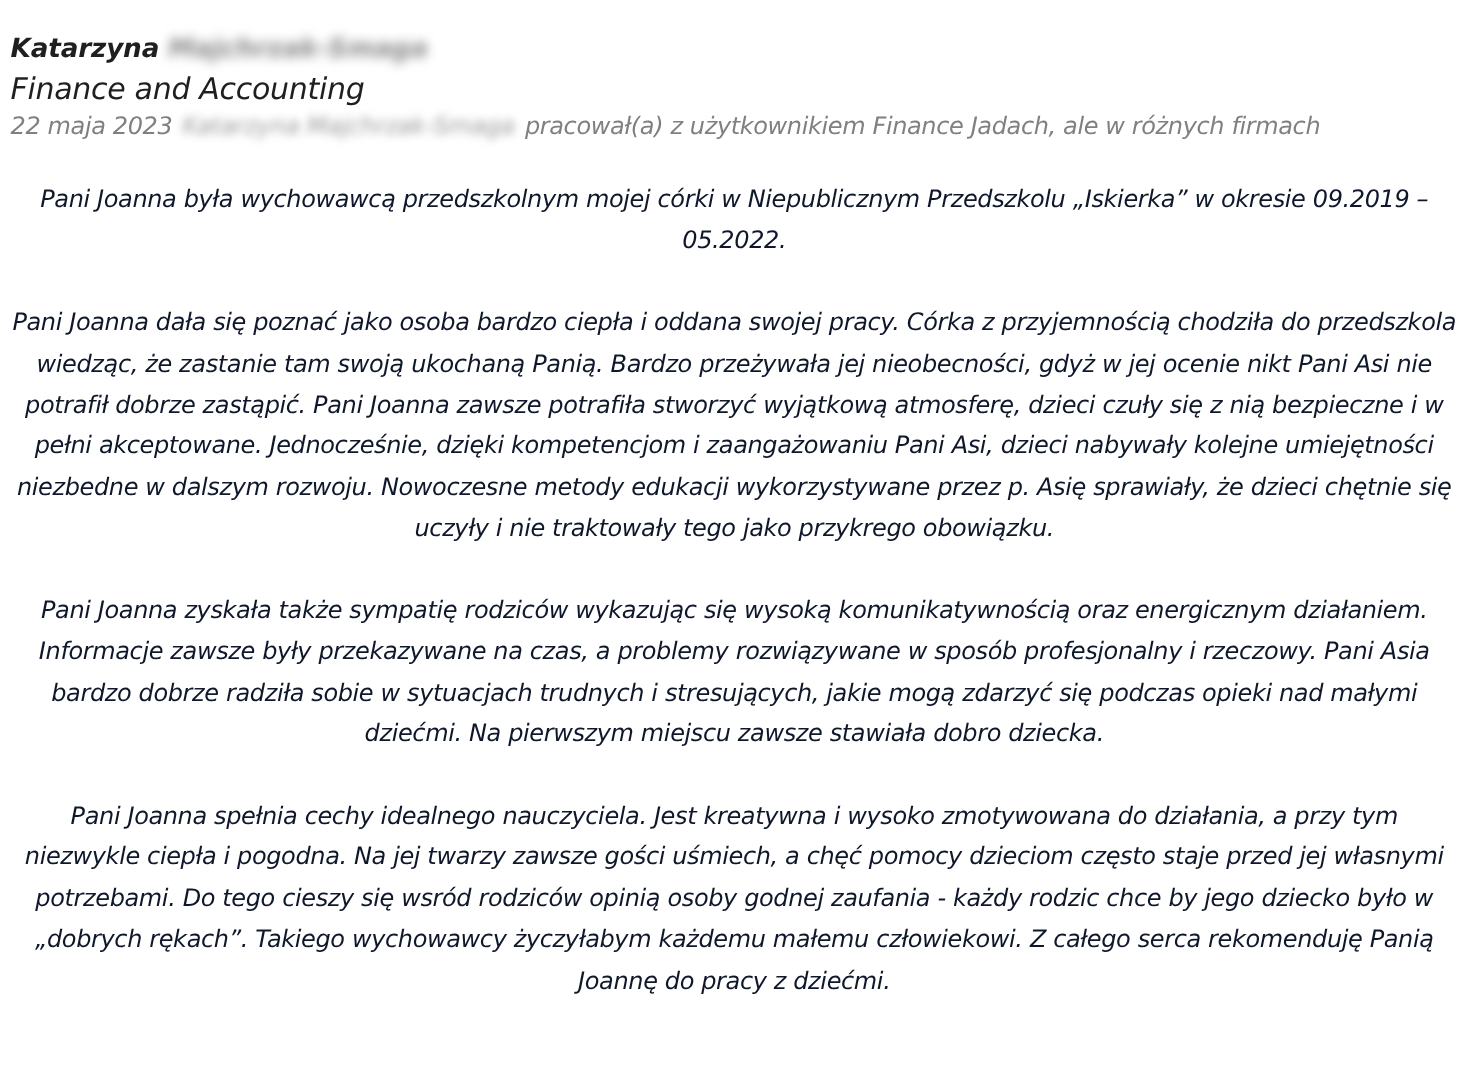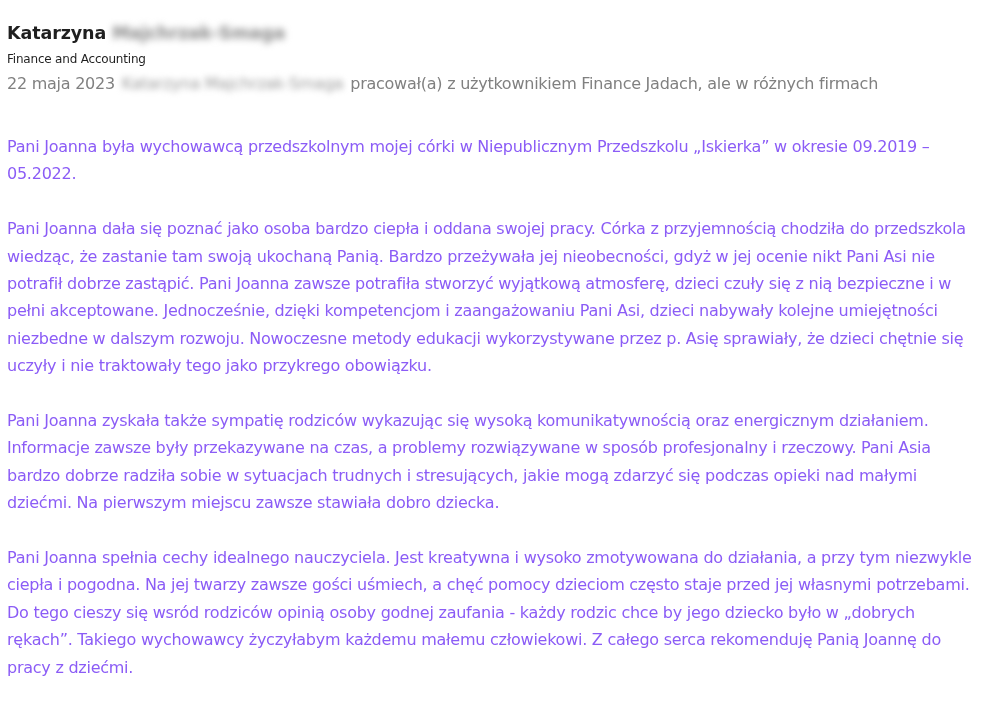--- a/index.html
+++ b/index.html
@@ -1,27 +1,27 @@
 <!DOCTYPE html>
 <html><head>
 <meta charset="utf-8">
 <style>
   html, body { margin: 0; padding: 0; background: #ffffff; }
   body {
     width: 981px; height: 711px; overflow: hidden;
     font-family: "DejaVu Sans", "Liberation Sans", sans-serif;
     color: #1f1f1f;
   }
-  .rec { position: relative; padding: 20px 0 0 7px; width: 960px; }
+  .rec { position: relative; padding: 20px 0 0 7px; width: 960px; font-style: italic; }
   .name-row { font-size: 17.5px; font-weight: bold; line-height: 26px; height: 26px; letter-spacing: -0.1px; }
   .blur { display: inline-block; color: #888; filter: blur(3.5px); font-weight: bold; margin-left: 6px; }
-  .headline { font-size: 12px; line-height: 26px; height: 25px; color: #1f1f1f; letter-spacing: -0.2px; }
+  .headline { font-size: 20px; line-height: 26px; height: 25px; color: #1f1f1f; letter-spacing: -0.2px; }
   .meta { font-size: 16px; line-height: 26px; color: #808080; letter-spacing: -0.25px; white-space: nowrap; }
   .meta .blur-inline { display: inline-block; filter: blur(3px); color: #9a9a9a; font-weight: normal; margin: 0 2px; }
-  .body { margin-top: 36px; font-size: 16px; line-height: 27.4px; letter-spacing: -0.25px; color: #8b5cf6; width: 965px; }
+  .body { margin-top: 22px; font-size: 16px; line-height: 27.4px; letter-spacing: -0.25px; color: #0f172a; width: 965px; text-align: center; }
   .body p { margin: 0 0 27.4px 0; }
 </style>
 </head>
 <body>
 
 <div class="rec">
   <div class="name-row">
     <span>Katarzyna</span><span class="blur">Majchrzak-Smaga</span>
   </div>
   <div class="headline">Finance and Accounting</div>

